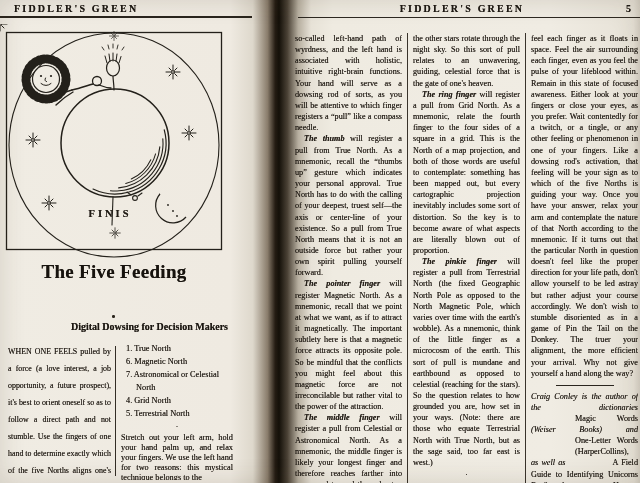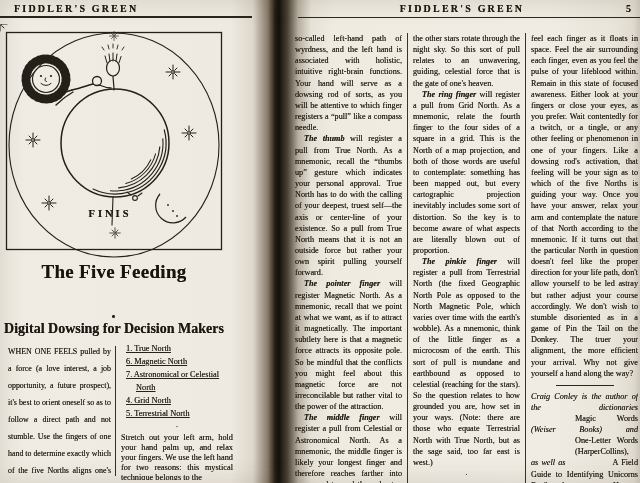--- a/index.html
+++ b/index.html
@@ -20,28 +20,28 @@
   .lp-rule{position:absolute;left:0;top:16px;width:252px;height:2px;background:#2a251d;}
   .rp-header{position:absolute;left:296px;top:3px;width:332px;text-align:center;font-size:10px;font-weight:700;letter-spacing:2.2px;color:#1d1914;}
   .rp-pagenum{position:absolute;right:9px;top:3px;font-size:10px;font-weight:700;color:#1d1914;}
   .rp-rule{position:absolute;left:298px;top:17px;width:342px;height:1px;background:#2e2921;}
   
   .illo{position:absolute;left:0;top:24px;width:240px;height:240px;}
   
   .title1{position:absolute;left:0;top:261px;width:228px;text-align:center;font-size:19px;font-weight:700;color:#17130e;letter-spacing:.3px;}
   .title2{position:absolute;left:0;top:285px;width:228px;text-align:center;font-size:19px;font-weight:700;color:#17130e;letter-spacing:.3px;}
   .title-dot{position:absolute;left:112px;top:315px;width:2.5px;height:2.5px;border-radius:50%;background:#2a251d;}
-  .subtitle{position:absolute;left:0;top:321px;width:228px;text-align:center;font-size:14px;font-weight:700;color:#1b1712;font-family:Liberation Serif, serif;}
+  .subtitle{position:absolute;left:0;top:321px;width:228px;text-align:right;font-size:10px;font-weight:700;color:#1b1712;font-family:Liberation Serif, serif;}
   
   .lp-cols{position:absolute;left:8px;top:343px;width:226px;height:137px;overflow:hidden;}
   .lp-colA{position:absolute;left:0;top:0;width:103px;height:137px;font-size:7.9px;line-height:17px;overflow:hidden;}
   .lp-vrule{position:absolute;left:107px;top:3px;width:1px;height:130px;background:#332d25;}
   .lp-colB{position:absolute;left:113px;top:0;width:112px;height:137px;font-size:8.3px;line-height:9.8px;overflow:hidden;}
   .list{margin:0 0 0 5px;}
-  .list-item{line-height:12.9px;padding-left:10px;text-indent:-10px;text-decoration:underline;}
+  .list-item{line-height:12.9px;padding-left:10px;text-indent:-10px;}
   
   .rcols{position:absolute;left:295px;top:25px;width:343px;height:457px;display:flex;overflow:hidden;margin-top:8px;}
   .rcol{flex:1 1 0;font-size:8.2px;line-height:11.15px;overflow:hidden;}
   .vrule{flex:none;width:1px;background:#38322a;margin:0 5px;}
   
   .para{margin:0;text-align:justify;}
   .para.ind{text-indent:9px;}
   .lead{font-weight:700;font-style:italic;}
   .sep-dot{text-align:center;line-height:13px;font-size:9px;}
   .bio-rule{width:58px;height:1px;background:#2a251e;margin:6px auto 5px auto;}

